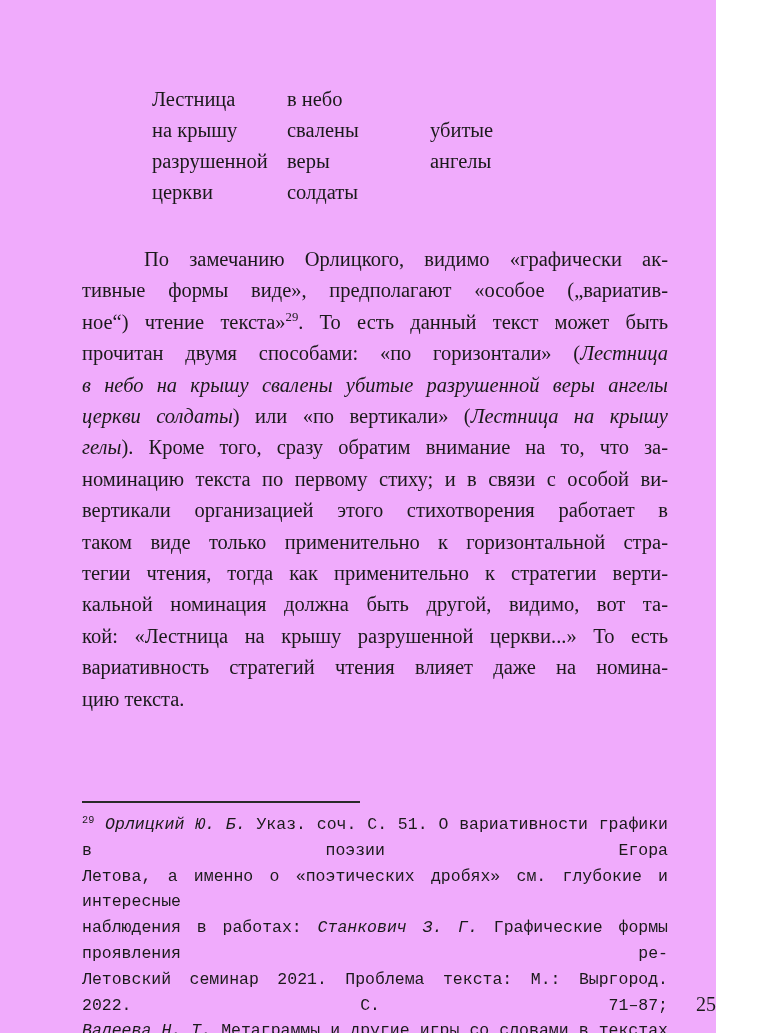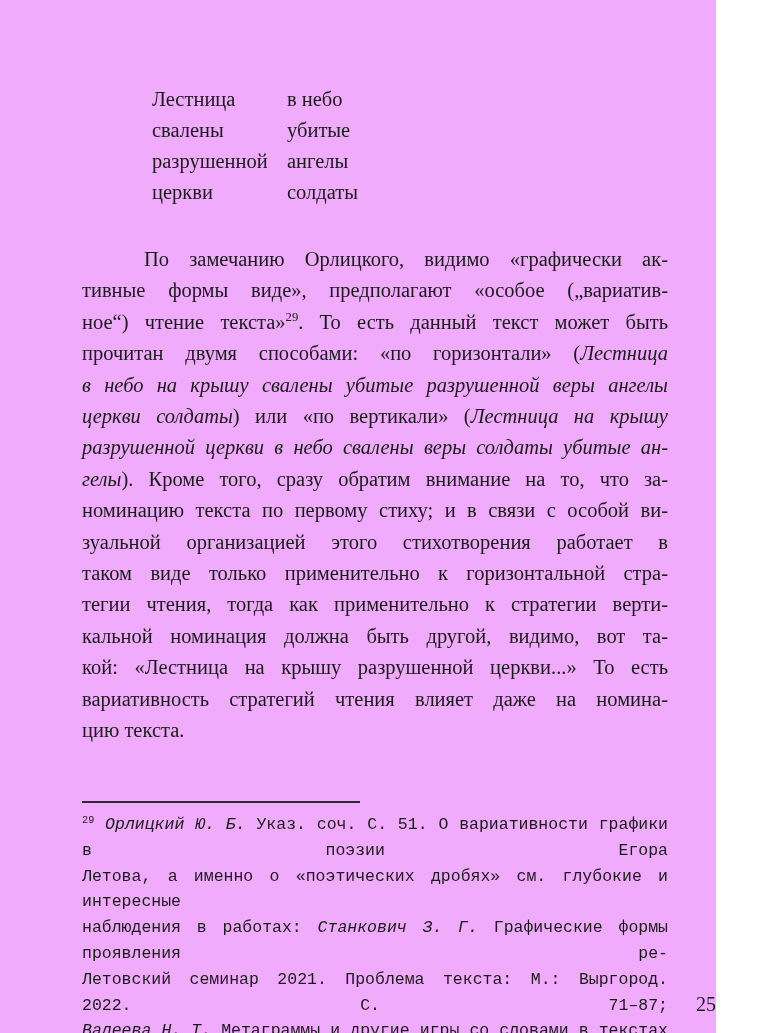--- a/index.html
+++ b/index.html
@@ -90,45 +90,46 @@
 
 <div class="page">
 
   <div class="poem">
       <div class="poem-row">
         <div class="poem-cell">Лестница</div>
         <div class="poem-cell">в небо</div>
         <div class="poem-cell"></div>
       </div>
       <div class="poem-row">
+        <div class="poem-cell">на крышу</div>
         <div class="poem-cell">свалены</div>
         <div class="poem-cell">убитые</div>
       </div>
       <div class="poem-row">
         <div class="poem-cell">разрушенной</div>
+        <div class="poem-cell">веры</div>
         <div class="poem-cell">ангелы</div>
       </div>
       <div class="poem-row">
         <div class="poem-cell">церкви</div>
         <div class="poem-cell">солдаты</div>
         <div class="poem-cell"></div>
       </div>
     </div>
 
   <div class="body-text">
       <div class="body-line indent"><span>По замечанию Орлицкого, видимо «графически ак-</span></div>
       <div class="body-line"><span>тивные формы виде», предполагают «особое („вариатив-</span></div>
       <div class="body-line"><span>ное“) чтение текста»</span><span class="sup">29</span><span>. То есть данный текст может быть</span></div>
       <div class="body-line"><span>прочитан двумя способами: «по горизонтали» (</span><span class="it">Лестница</span></div>
       <div class="body-line"><span class="it">в небо на крышу свалены убитые разрушенной веры ангелы</span></div>
       <div class="body-line"><span class="it">церкви солдаты</span><span>) или «по вертикали» (</span><span class="it">Лестница на крышу</span></div>
-      <div class="body-line"><span class="it">разрушенной церкви в небо свалены веры солдаты убитые ан-</span></div>
       <div class="body-line"><span class="it">гелы</span><span>). Кроме того, сразу обратим внимание на то, что за-</span></div>
       <div class="body-line"><span>номинацию текста по первому стиху; и в связи с особой ви-</span></div>
-      <div class="body-line"><span>зуальной организацией этого стихотворения работает в</span></div>
+      <div class="body-line"><span>вертикали организацией этого стихотворения работает в</span></div>
       <div class="body-line"><span>таком виде только применительно к горизонтальной стра-</span></div>
       <div class="body-line"><span>тегии чтения, тогда как применительно к стратегии верти-</span></div>
       <div class="body-line"><span>кальной номинация должна быть другой, видимо, вот та-</span></div>
       <div class="body-line"><span>кой: «Лестница на крышу разрушенной церкви...» То есть</span></div>
       <div class="body-line"><span>вариативность стратегий чтения влияет даже на номина-</span></div>
       <div class="body-line last"><span>цию текста.</span></div>
     </div>
 
   <div class="fn-rule"></div>
 

